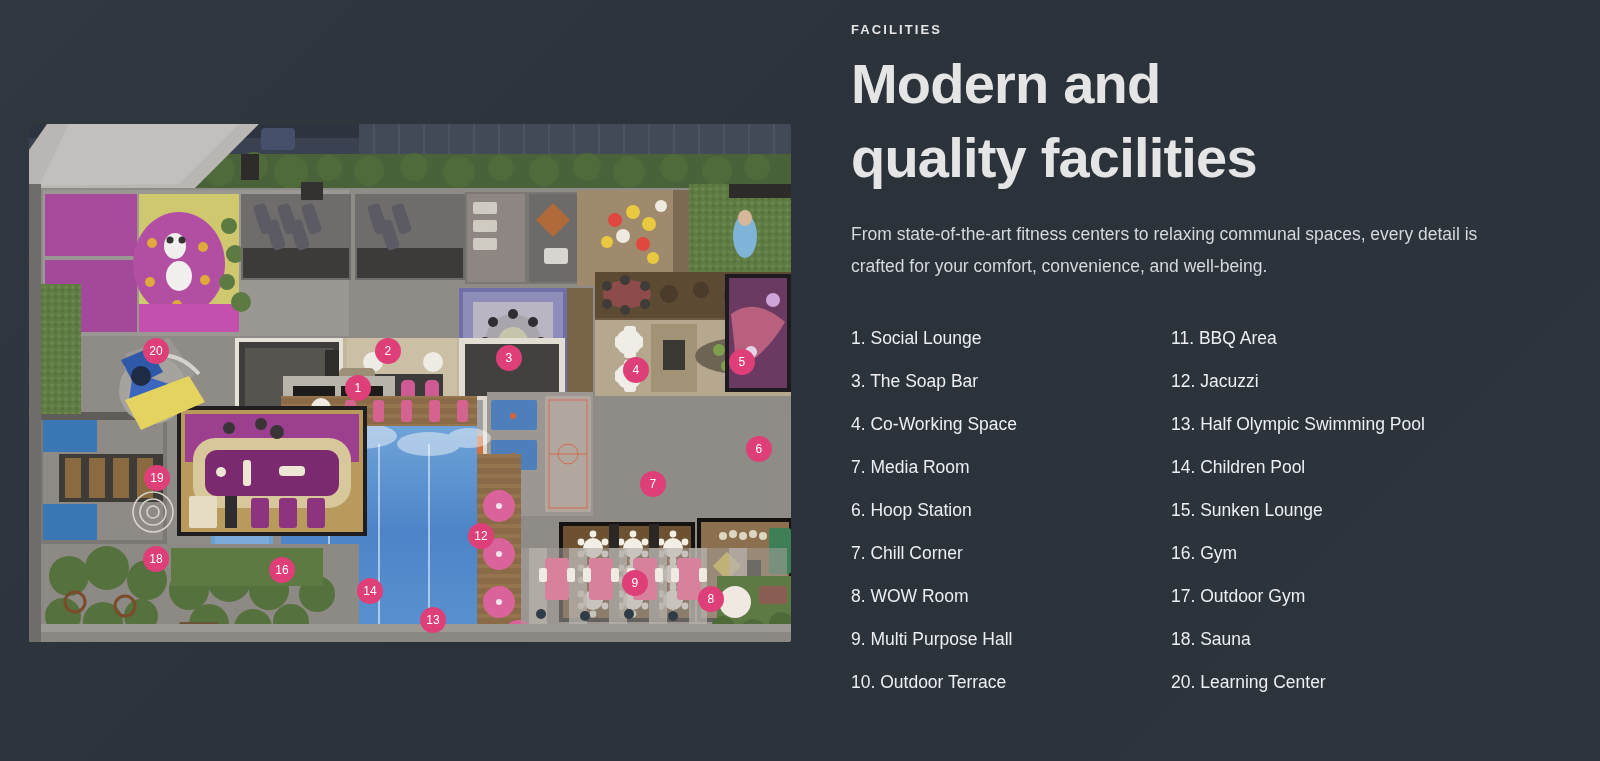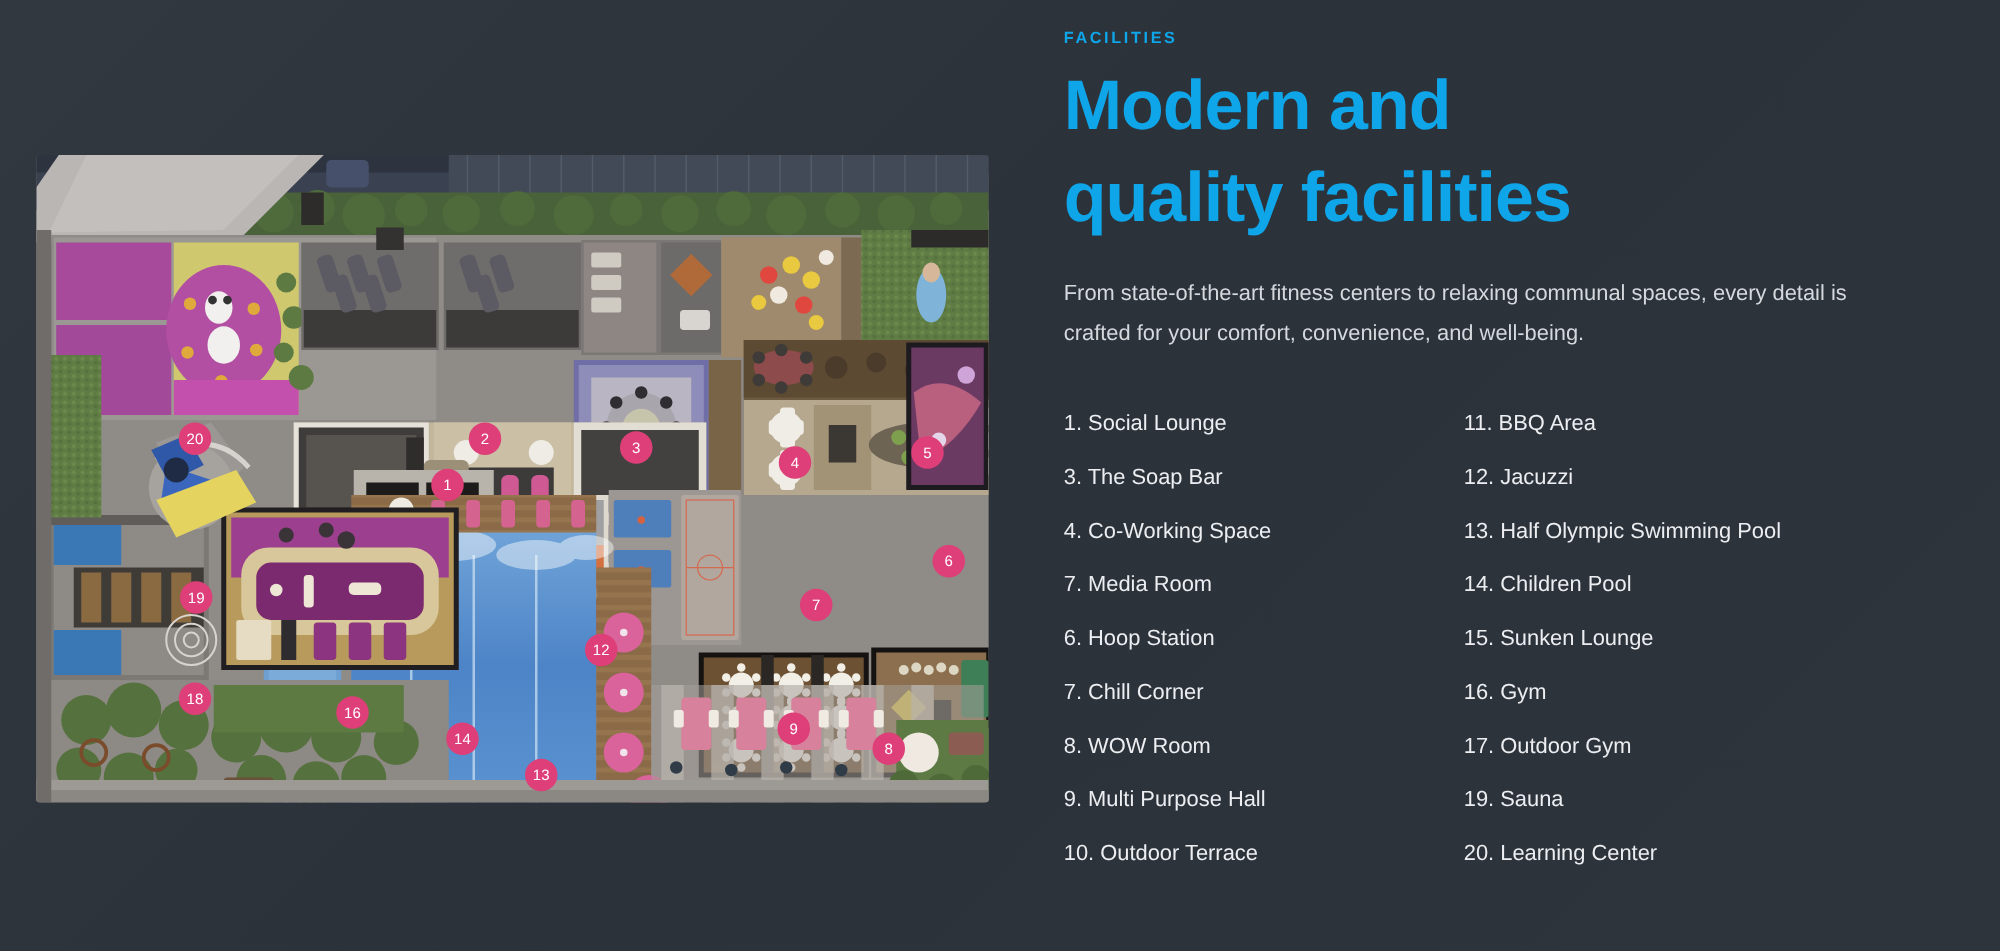--- a/index.html
+++ b/index.html
@@ -28,25 +28,25 @@
     color:#fff; font-size:12px; font-weight:400;
     display:flex; align-items:center; justify-content:center;
     line-height:1; letter-spacing:.1px;
     font-family:"Liberation Sans", sans-serif;
     cursor:pointer;
   }
 
   
   .content { position:absolute; left:851px; top:22px; width:700px; }
   .eyebrow {
-    color:#0ea5e9; font-size:13px; font-weight:700;
+    color:#e5e5e5; font-size:13px; font-weight:700;
     letter-spacing:2.1px; margin-bottom:10px;
   }
   .headline {
-    color:#0ea5e9; font-size:56px; font-weight:700;
+    color:#e5e5e5; font-size:56px; font-weight:700;
     line-height:1.33; letter-spacing:-0.8px; margin-bottom:22px;
   }
   .lede {
     color:#d5d8dd; font-size:17.5px; line-height:1.85;
     max-width:640px; margin-bottom:34px; font-weight:400;
   }
   .fac-grid {
     display:grid; grid-template-columns:320px 1fr;
     column-gap:0; row-gap:0;
   }
@@ -638,21 +638,21 @@
       <div class="marker" style="left:624px;top:360px">
           <span>7</span>
         </div>
       <div class="marker" style="left:682px;top:475px">
           <span>8</span>
         </div>
       <div class="marker" style="left:606px;top:459px">
           <span>9</span>
         </div>
 
-      <div class="marker" style="left:452px;top:396px">
+      <div class="marker" style="left:452px;top:412px">
           <span>12</span>
         </div>
       <div class="marker" style="left:404px;top:496px">
           <span>13</span>
         </div>
       <div class="marker" style="left:341px;top:467px">
           <span>14</span>
         </div>
 
       <div class="marker" style="left:253px;top:446px">
@@ -692,19 +692,19 @@
         <div class="fac-item">10. Outdoor Terrace</div>
       </div>
       <div class="fac-col">
         <div class="fac-item">11. BBQ Area</div>
         <div class="fac-item">12. Jacuzzi</div>
         <div class="fac-item">13. Half Olympic Swimming Pool</div>
         <div class="fac-item">14. Children Pool</div>
         <div class="fac-item">15. Sunken Lounge</div>
         <div class="fac-item">16. Gym</div>
         <div class="fac-item">17. Outdoor Gym</div>
-        <div class="fac-item">19. Sauna</div>
+        <div class="fac-item">18. Sauna</div>
         <div class="fac-item">20. Learning Center</div>
       </div>
     </div>
   </div>
 
 </div>
 
 </body></html>

